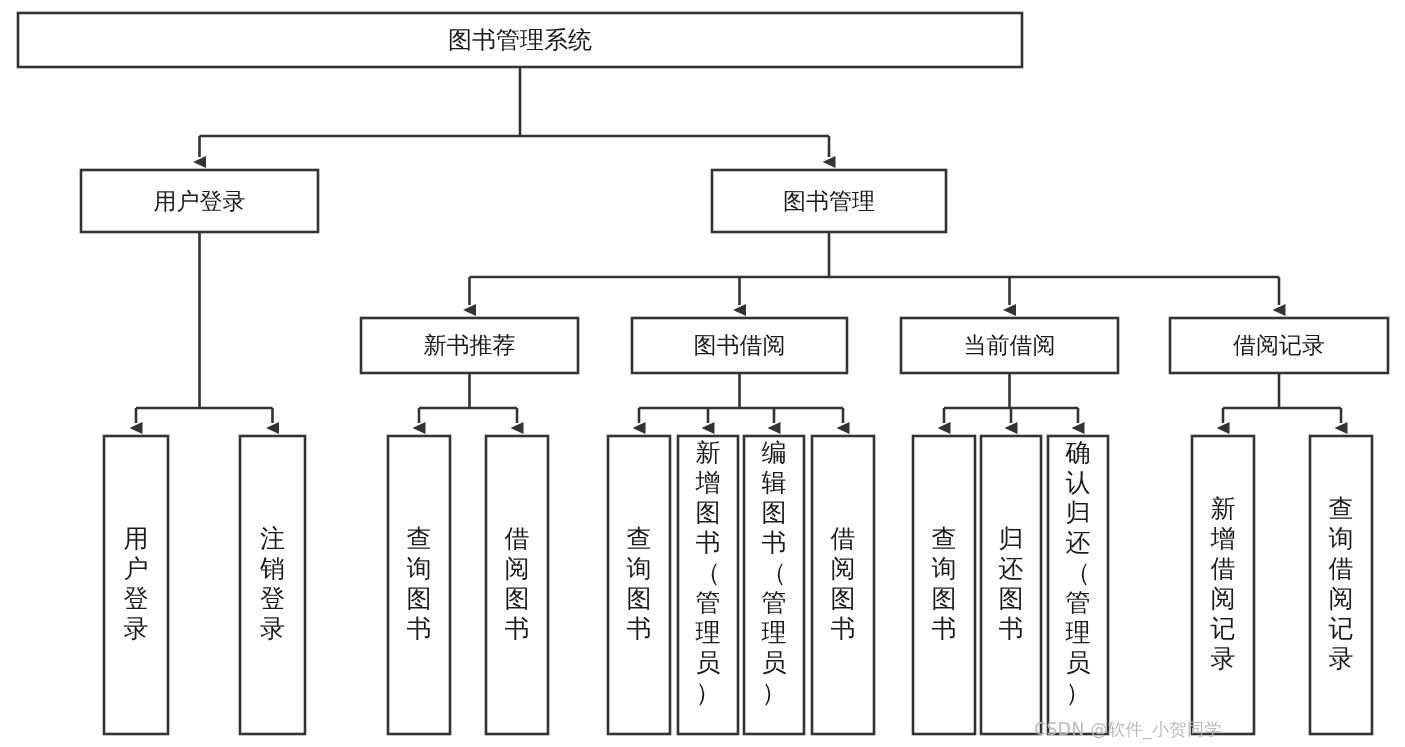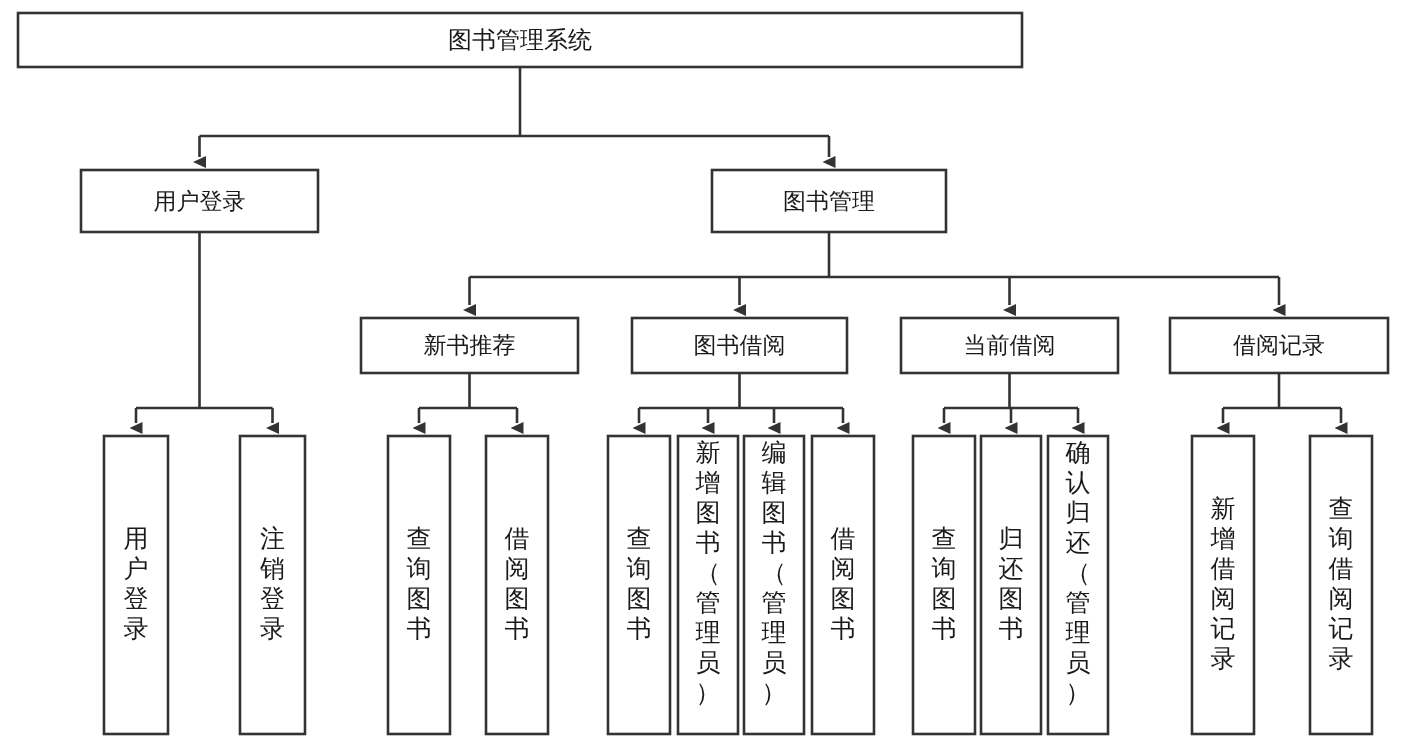--- a/index.html
+++ b/index.html
@@ -196,14 +196,15 @@
           <rect x="1192" y="436" width="62" height="298" class="node-box"></rect>
           <text x="1223" y="0" class="vert-label"><tspan x="1223" y="510">新</tspan><tspan x="1223" y="540">增</tspan><tspan x="1223" y="570">借</tspan><tspan x="1223" y="600">阅</tspan><tspan x="1223" y="630">记</tspan><tspan x="1223" y="660">录</tspan></text>
         </g>
         <g>
           <rect x="1310" y="436" width="62" height="298" class="node-box"></rect>
           <text x="1341" y="0" class="vert-label"><tspan x="1341" y="510">查</tspan><tspan x="1341" y="540">询</tspan><tspan x="1341" y="570">借</tspan><tspan x="1341" y="600">阅</tspan><tspan x="1341" y="630">记</tspan><tspan x="1341" y="660">录</tspan></text>
         </g>
       </g>
   </svg>
 
+  <div class="watermark">CSDN @软件_小贺同学</div>
 
 </div>
 
 </body></html>

